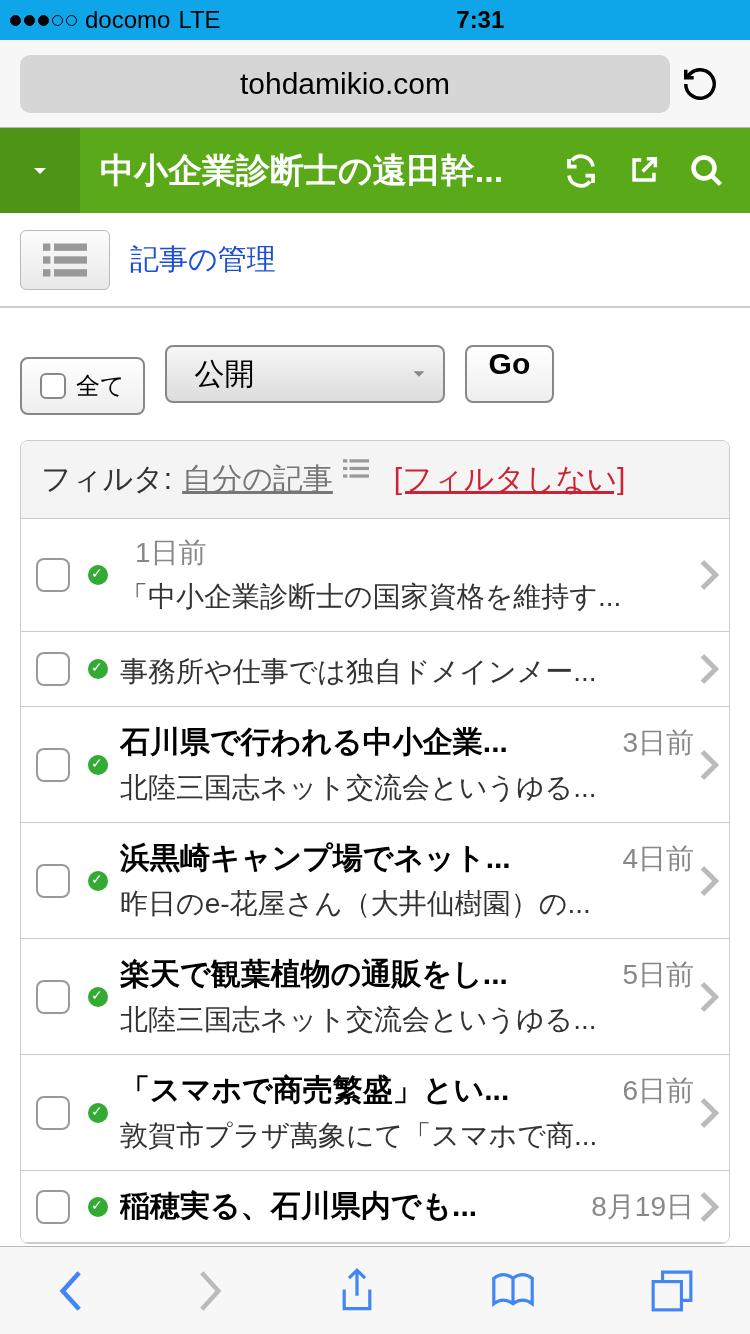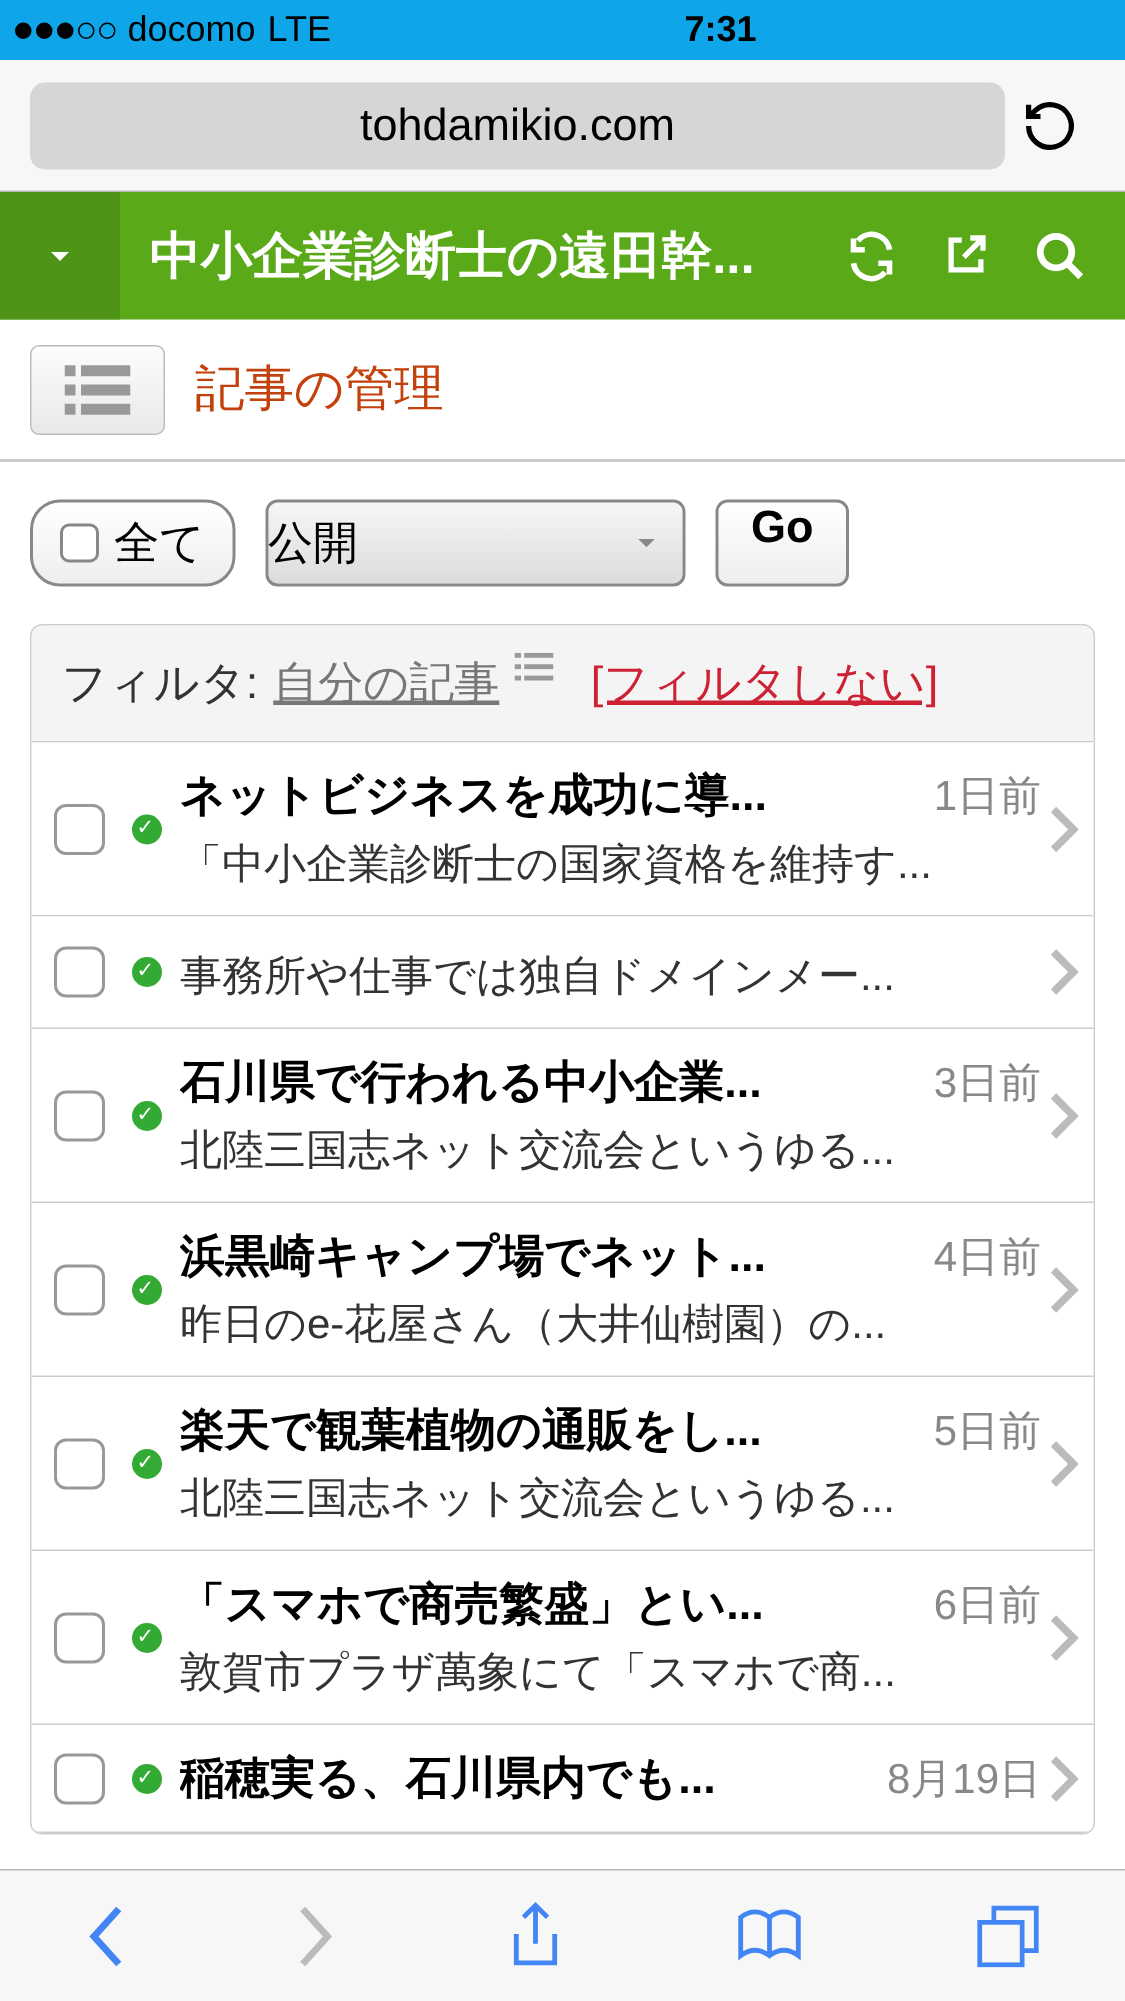--- a/index.html
+++ b/index.html
@@ -26,27 +26,27 @@
 
 .green-header { height:85px; background:#59A919; color:#fff; display:flex; align-items:center; }
 .dropdown-btn { width:80px; height:85px; background:#4E9416; display:flex; align-items:center; justify-content:center; }
 .site-title { flex:1; padding:0 20px; font-size:34px; font-weight:bold; white-space:nowrap; overflow:hidden; text-overflow:ellipsis; }
 .header-icons { display:flex; gap:28px; padding-right:25px; }
 .header-icon { color:#fff; }
 
 
 .page-title-row { height:95px; display:flex; align-items:center; padding:0 20px; border-bottom:2px solid #ccc; }
 .list-icon-btn { width:90px; height:60px; border:1px solid #bbb; border-radius:6px; background:linear-gradient(#fdfdfd,#e8e8e8); display:flex; align-items:center; justify-content:center; margin-right:20px; }
-.page-title { font-size:33px; color:#c2410c; }
+.page-title { font-size:29px; color:#1d4ed8; }
 
 
 .controls-row { display:flex; align-items:center; gap:20px; padding:25px 20px; }
-.all-btn { height:58px; padding:0 18px; border:2px solid #888; border-radius:20px; background:linear-gradient(#fff,#eee); display:flex; align-items:center; gap:10px; font-size:30px; }
+.all-btn { height:58px; padding:0 18px; border:2px solid #888; border-radius:8px; background:linear-gradient(#fff,#eee); display:flex; align-items:center; gap:10px; font-size:24px;margin-top:24px; }
 .checkbox { width:26px; height:26px; border:2px solid #888; border-radius:6px; background:#fff; }
-.select-box { height:58px; width:280px; border:2px solid #888; border-radius:8px; background:linear-gradient(#f6f6f6,#dcdcdc); display:flex; align-items:center; padding:0 0; font-size:30px; position:relative; }
+.select-box { height:58px; width:280px; border:2px solid #888; border-radius:8px; background:linear-gradient(#f6f6f6,#dcdcdc); display:flex; align-items:center; padding:0 28px; font-size:30px; position:relative; }
 .select-arrow { position:absolute; right:10px; width:28px; height:28px; display:flex; align-items:center; justify-content:center; }
 .go-btn { height:58px; padding:0 22px; border:2px solid #888; border-radius:8px; background:linear-gradient(#fff,#eee); font-size:30px; font-weight:bold;text-align:center; }
 
 
 .article-list { margin:0 20px; border:1px solid #ccc; border-radius:8px; overflow:hidden; }
 .filter-row { background:#f4f4f4; padding:18px 20px; font-size:30px; display:flex; gap:10px; border-bottom:1px solid #ccc; }
 .filter-label { color:#333; }
 .filter-link { color:#777; text-decoration:underline; }
 .filter-clear { color:#c23; text-decoration:underline; margin-left:15px; }
 
@@ -170,21 +170,20 @@
         </svg>
     </span>
     <span class="filter-clear">[フィルタしない]</span>
   </div>
   <div id="articles-container">
       <div class="article-item">
         <span class="item-check"></span>
         <span class="status-dot"></span>
         <div class="item-body">
           <div class="item-title-row">
-            <span class="item-title">ネットビジネスを成功に導...</span>
             <span class="item-date">1日前</span>
           </div>
           <div class="item-excerpt">「中小企業診断士の国家資格を維持す...</div>
         </div>
         <span class="chevron">
           <svg width="20" height="34" viewBox="0 0 12 20" fill="none" stroke="#bbb" stroke-width="3">
             <path d="M2 2l8 8-8 8"></path>
           </svg>
         </span>
       </div>

